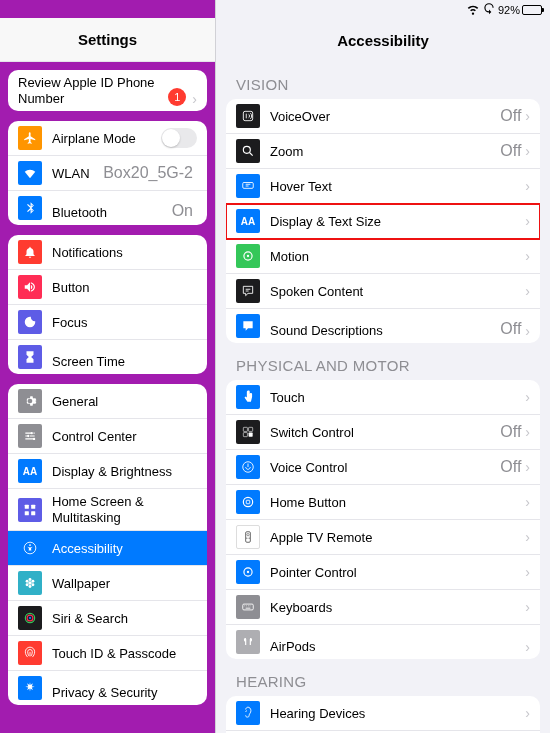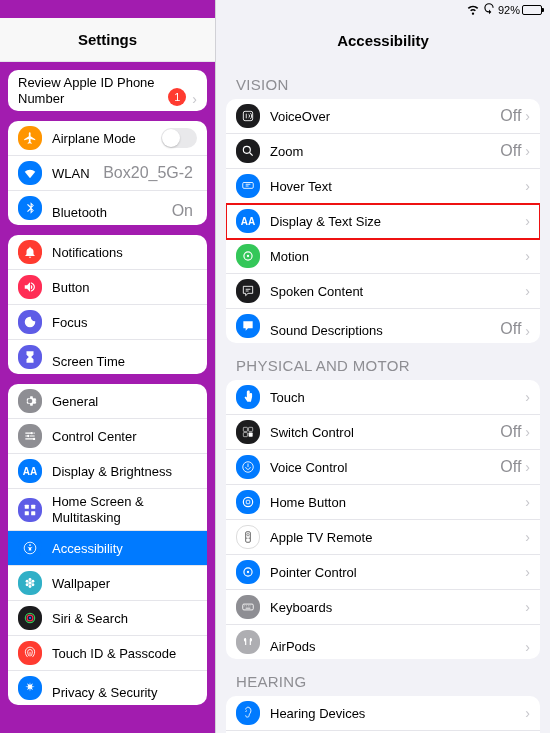--- a/index.html
+++ b/index.html
@@ -20,21 +20,21 @@
 .sb-header { height: 44px; display: flex; align-items: center; justify-content: center; font-weight: 600; font-size: 15px; background: #f8f8f8; border-bottom: 1px solid #e5e5ea; margin-top: 18px; }
 .main-header { height: 44px; display: flex; align-items: center; justify-content: center; font-weight: 600; font-size: 15px; margin-top: 18px; }
 
 .group { margin: 10px 8px; background: #fff; border-radius: 10px; overflow: hidden; }
 .group.first { margin-top: 8px; }
 .section-label { font-size: 15px; color: #8e8e93; text-transform: uppercase; margin: 14px 20px 4px 20px; letter-spacing: 0.3px; }
 .main .group { margin: 6px 10px; }
 
 .row { display: flex; align-items: center; min-height: 32px; padding: 5px 10px 5px 10px; border-bottom: 0.5px solid #e5e5ea; position: relative; }
 .row:last-child { border-bottom: none; align-items: flex-end; }
-.row .icon { width: 24px; height: 24px; border-radius: 11px; display: flex; align-items: center; justify-content: center; margin-right: 10px; flex-shrink: 0; color: #fff; }
+.row .icon { width: 24px; height: 24px; border-radius: 2px; display: flex; align-items: center; justify-content: center; margin-right: 10px; flex-shrink: 0; color: #fff; }
 .row .label { flex: 1; font-size: 13px; }
 .row .value { color: #8e8e93; font-size: 16px; margin-right: 4px; }
 .row .chev { color: #c7c7cc; font-size: 14px; line-height: 1; }
 .row.selected { background: #007aff; color: #fff; }
 .row.highlight { outline: 2.5px solid #e11; outline-offset: -1px; z-index: 2; }
 
 .badge { background: #ff3b30; color: #fff; border-radius: 50%; width: 18px; height: 18px; display: flex; align-items: center; justify-content: center; font-size: 11px; margin-right: 6px; }
 .toggle { width: 36px; height: 20px; background: #e9e9eb; border-radius: 10px; position: relative; }
 .toggle .knob { width: 18px; height: 18px; background: #fff; border-radius: 50%; position: absolute; top: 1px; left: 1px; box-shadow: 0 1px 2px rgba(0,0,0,0.2); }
 

